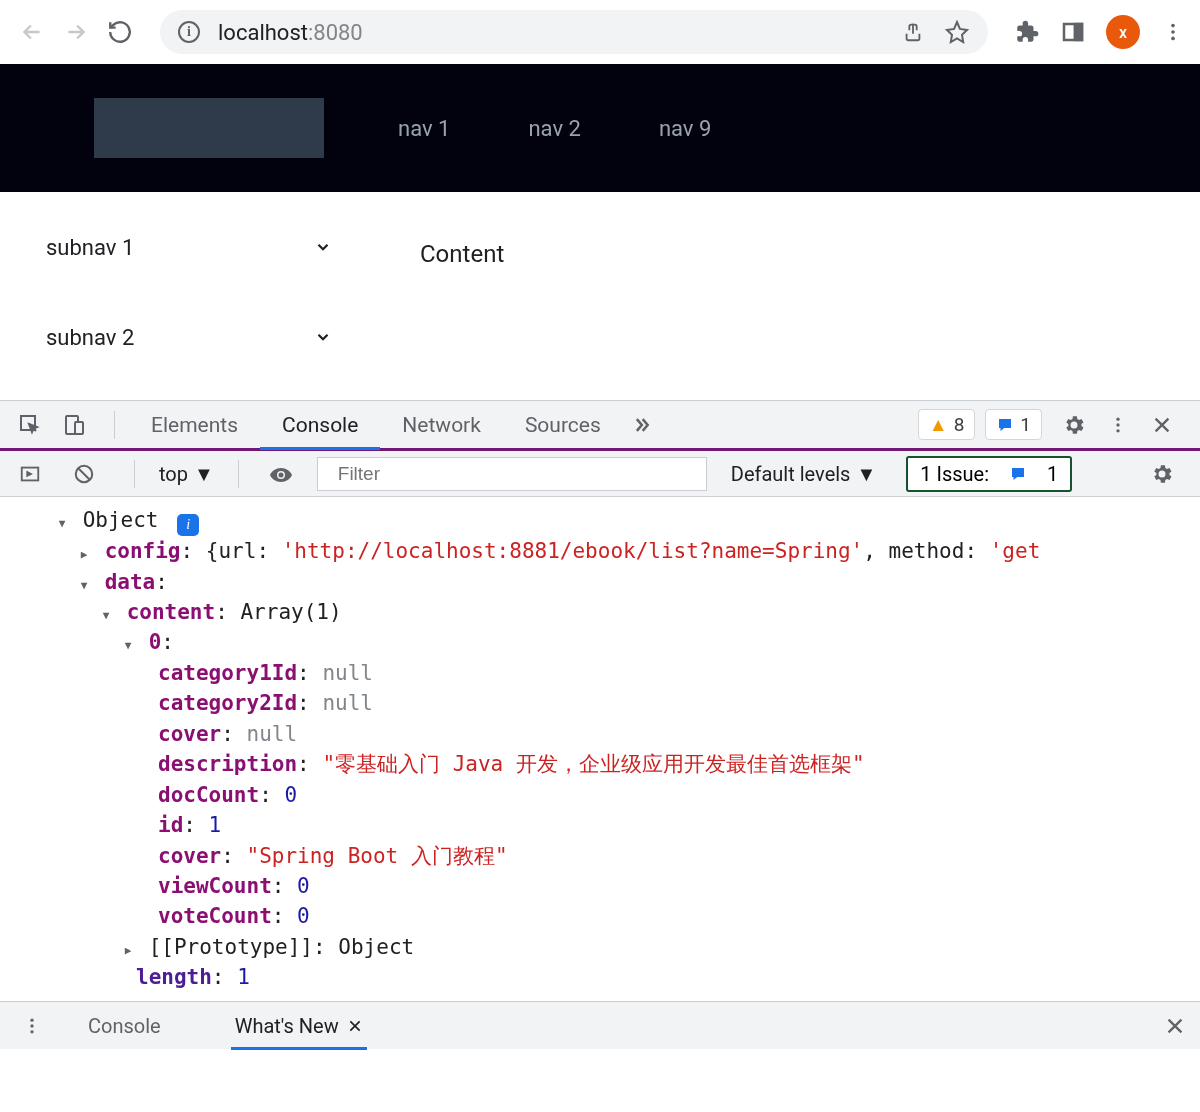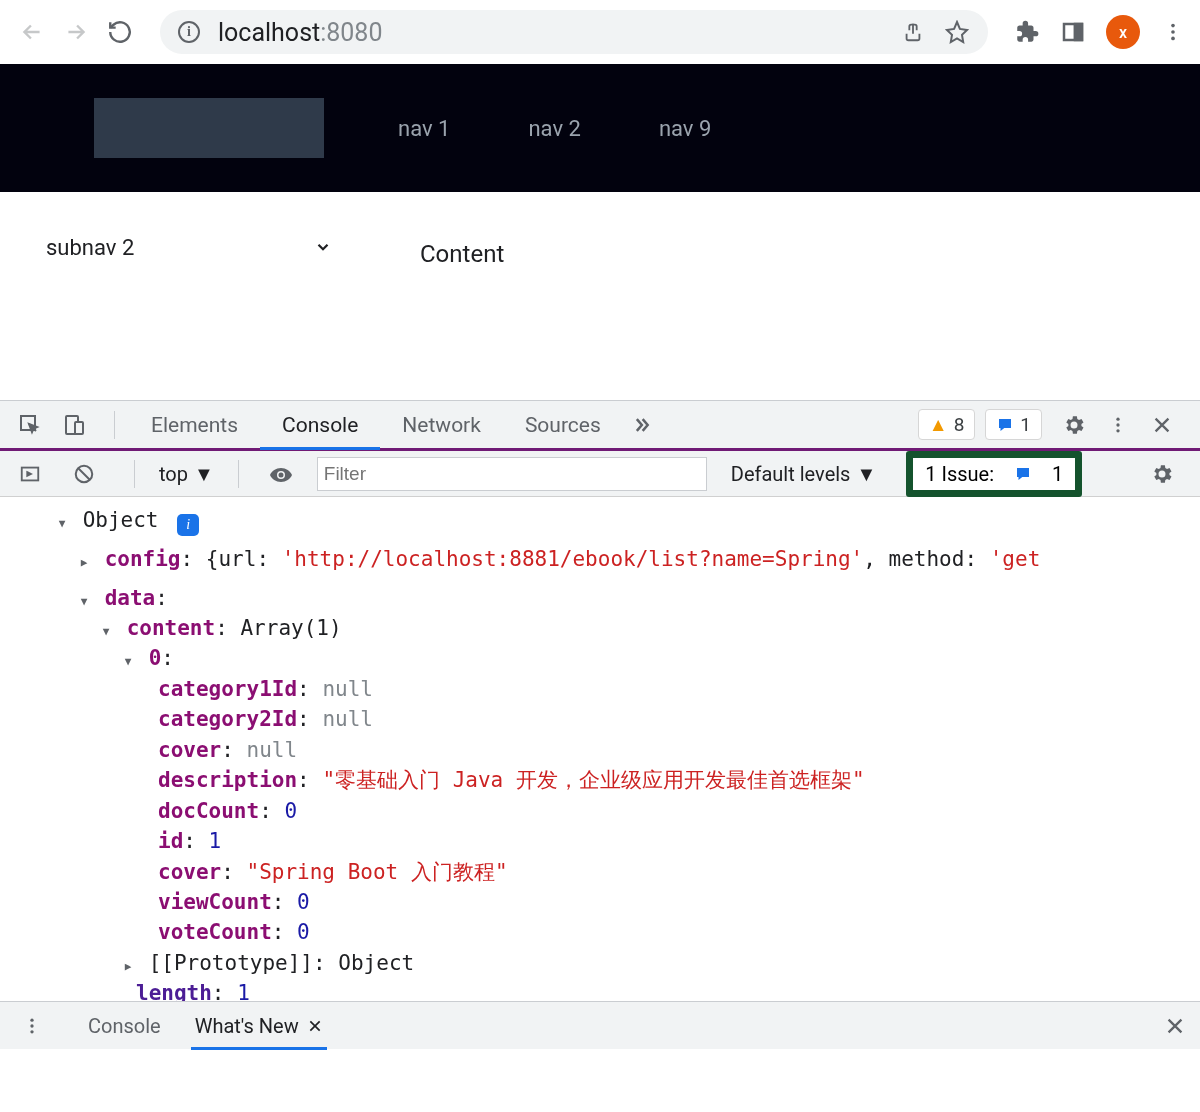--- a/index.html
+++ b/index.html
@@ -47,21 +47,21 @@
       border: 2px solid #5f6368;
       border-radius: 50%;
       display: flex;
       align-items: center;
       justify-content: center;
       font-size: 14px;
       font-weight: 600;
       color: #5f6368;
       font-family: serif;
     }
-    .url { font-size: 25px; color: #202124; }
+    .url { font-size: 22px; color: #202124; }
     .url .host { color: #202124; }
     .url .port { color: #80868b; }
     .toolbar-icons { display:flex; align-items:center; gap: 20px; }
     .toolbar-ic { width:26px; height:26px; display:flex; align-items:center; justify-content:center; color:#5f6368; cursor:pointer; }
     .avatar-circle {
       width: 34px; height:34px; border-radius:50%;
       background:#e8590c; color:#fff; display:flex; align-items:center; justify-content:center;
       font-size:16px; font-weight:500;
     }
     
@@ -171,29 +171,29 @@
     }
     .context-sel {
       display:flex; align-items:center; gap:6px;
       font-size:20px; color:#202124;
     }
     .filter-input {
       flex: 0 0 390px;
       height: 34px;
       border:1px solid #cacdd1;
       background:#fff;
-      padding: 0 6px;
+      padding: 0 20px;
       font-size: 19px;
       color:#5f6368;
     }
     .levels-sel {
       font-size:20px; color:#202124; display:flex; align-items:center; gap:6px; margin-left:14px;
     }
     .issue-box {
-      border:7px solid #14532d; background:#fff; border-radius:3px;
+      border:2px solid #14532d; background:#fff; border-radius:3px;
       padding: 4px 12px;
       display:flex; align-items:center; gap:20px;
       font-size: 20px;
       margin-left:20px;
     }
     
     
     .console-out {
       background:#fff;
       padding: 8px 8px 8px 70px;
@@ -216,21 +216,21 @@
       align-items:center; justify-content:center;
       font-size:14px; font-style: italic; font-family: serif;
       vertical-align: -2px;
       margin-left:6px;
     }
     .k { color:#8b0e72; font-weight:600; }
     .str { color:#c22; }
     .num { color:#1a1aa6; }
     .nul { color:#80868b; }
     .plain { color:#202124; }
-    .ind1 { padding-left: 22px; margin-top: 8px; }
+    .ind1 { padding-left: 22px; }
     .ind2 { padding-left: 44px; }
     .ind3 { padding-left: 66px; }
     .ind4 { padding-left: 88px; }
     .cline { white-space: nowrap; }
     .proto-k { color:#202124; }
     .len-k { color:#4c1d95; font-weight:600; }
     
     
     .drawer-bar {
       height: 48px;
@@ -239,21 +239,21 @@
       display:flex;
       align-items:center;
       padding: 0 14px;
       gap: 26px;
     }
     .drawer-tab {
       font-size:20px; color:#5f6368; padding: 11px 4px;
       display:flex; align-items:center; gap:8px; cursor:pointer;
       position:relative;
     }
-    .drawer-tab.active { color:#202124; }
+    .drawer-tab.active { color:#202124;margin-left:40px; }
     .drawer-tab.active::after {
       content:''; position:absolute; left:0; right:0; bottom:-1px; height:3px; background:#1a73e8;
     }
     .drawer-close { margin-left:auto; cursor:pointer; color:#5f6368; }
     
     svg { display:block; }
   </style>
 </head>
 <body>
 
@@ -323,20 +323,26 @@
   <div class="logo-placeholder"></div>
   <div class="page-nav">
     <a>nav 1</a>
     <a>nav 2</a>
     <a>nav 9</a>
   </div>
 </div>
 
 <div class="content-row">
   <div class="sidebar">
+    <div class="sidebar-item">
+      <span>subnav 1</span>
+      <svg class="chev-down" viewBox="0 0 24 24" fill="none" stroke="currentColor" stroke-width="3">
+          <path d="M6 9l6 6 6-6"></path>
+        </svg>
+    </div>
     <div class="sidebar-item">
       <span>subnav 2</span>
       <svg class="chev-down" viewBox="0 0 24 24" fill="none" stroke="currentColor" stroke-width="3">
           <path d="M6 9l6 6 6-6"></path>
         </svg>
     </div>
   </div>
   <div class="main-content">
     <span>Content</span>
   </div>

